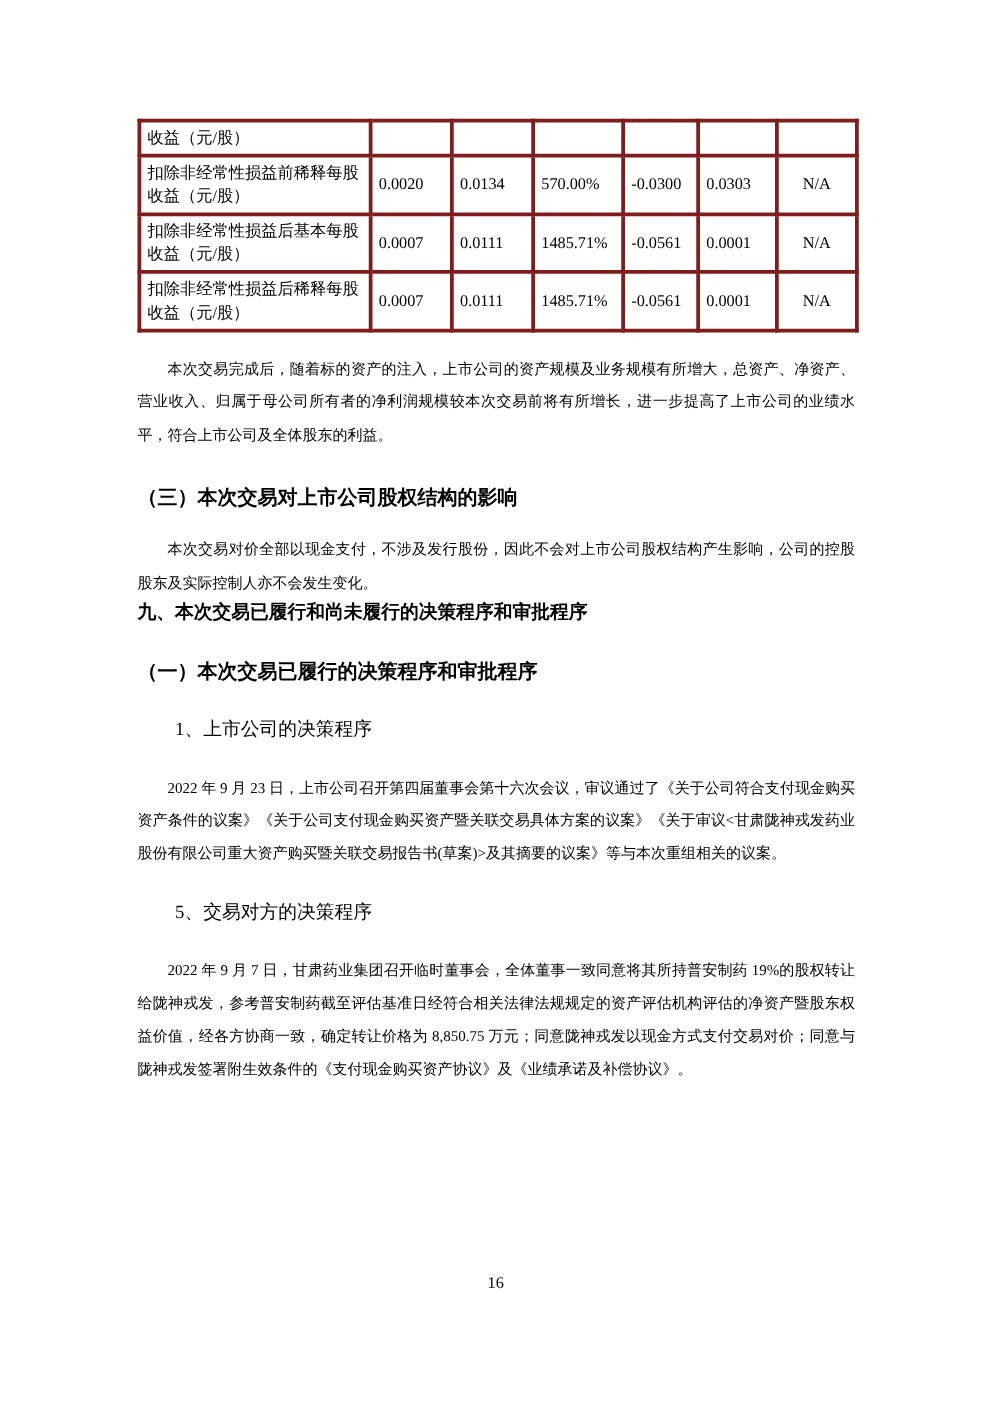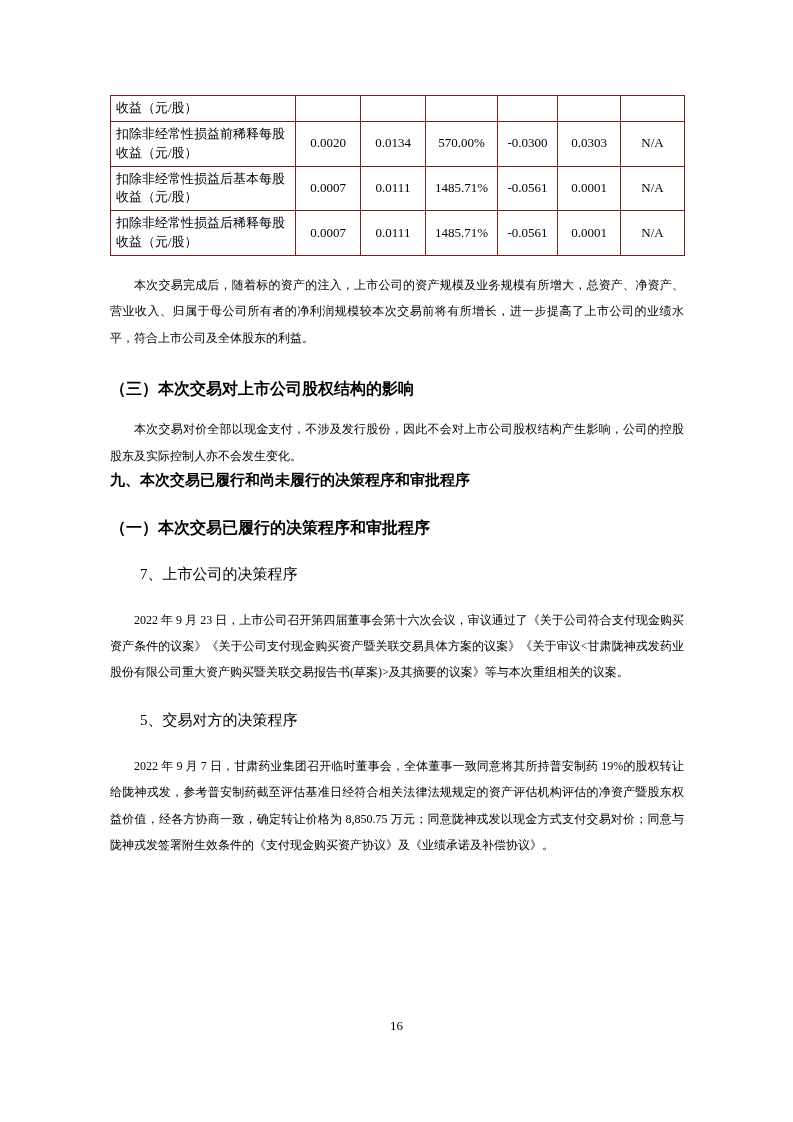--- a/index.html
+++ b/index.html
@@ -20,26 +20,26 @@
   }
   
   table.fin-table {
     border-collapse: collapse;
     width: 574px;
     table-layout: fixed;
     font-size: 13px;
     line-height: 1.45;
   }
   table.fin-table td {
-    border: 1px solid #7f1d1d;
+    border: 3px solid #7f1d1d;
     vertical-align: middle;
     padding: 3px 5px;
   }
   td.lbl { text-align: left; padding-left: 5px; }
-  td.num { text-align: center; padding-right: 7px; }
+  td.num { text-align: left; padding-right: 7px; }
   td.na  { text-align: center; }
   
   p.body {
     font-size: 12px;
     line-height: 2.2;
     text-align: justify;
     text-indent: 2em;
     margin-top: 16px;
   }
   p.sub {
@@ -128,21 +128,21 @@
   <p class="body">本次交易完成后，随着标的资产的注入，上市公司的资产规模及业务规模有所增大，总资产、净资产、营业收入、归属于母公司所有者的净利润规模较本次交易前将有所增长，进一步提高了上市公司的业绩水平，符合上市公司及全体股东的利益。</p>
 
   <h3 class="sub-sec">（三）本次交易对上市公司股权结构的影响</h3>
 
   <p class="body">本次交易对价全部以现金支付，不涉及发行股份，因此不会对上市公司股权结构产生影响，公司的控股股东及实际控制人亦不会发生变化。</p>
 
   <h2 class="sec">九、本次交易已履行和尚未履行的决策程序和审批程序</h2>
 
   <h3 class="sub-sec">（一）本次交易已履行的决策程序和审批程序</h3>
 
-  <p class="sub">7、上市公司的决策程序</p>
+  <p class="sub">1、上市公司的决策程序</p>
 
   <p class="body">2022 年 9 月 23 日，上市公司召开第四届董事会第十六次会议，审议通过了《关于公司符合支付现金购买资产条件的议案》《关于公司支付现金购买资产暨关联交易具体方案的议案》《关于审议&lt;甘肃陇神戎发药业股份有限公司重大资产购买暨关联交易报告书(草案)&gt;及其摘要的议案》等与本次重组相关的议案。</p>
 
   <p class="sub">5、交易对方的决策程序</p>
 
   <p class="body">2022 年 9 月 7 日，甘肃药业集团召开临时董事会，全体董事一致同意将其所持普安制药 19%的股权转让给陇神戎发，参考普安制药截至评估基准日经符合相关法律法规规定的资产评估机构评估的净资产暨股东权益价值，经各方协商一致，确定转让价格为 8,850.75 万元；同意陇神戎发以现金方式支付交易对价；同意与陇神戎发签署附生效条件的《支付现金购买资产协议》及《业绩承诺及补偿协议》。</p>
 
   <div class="page-number">16</div>
 
 </div>

